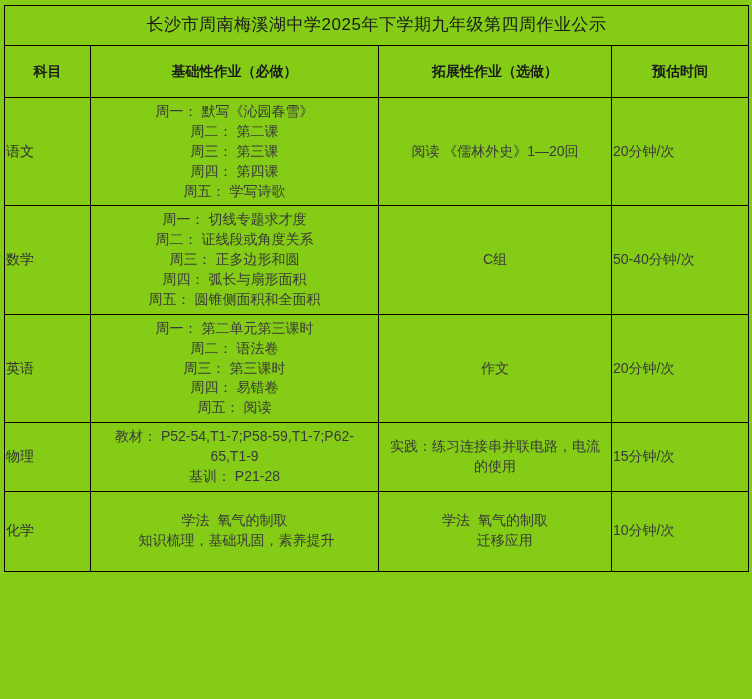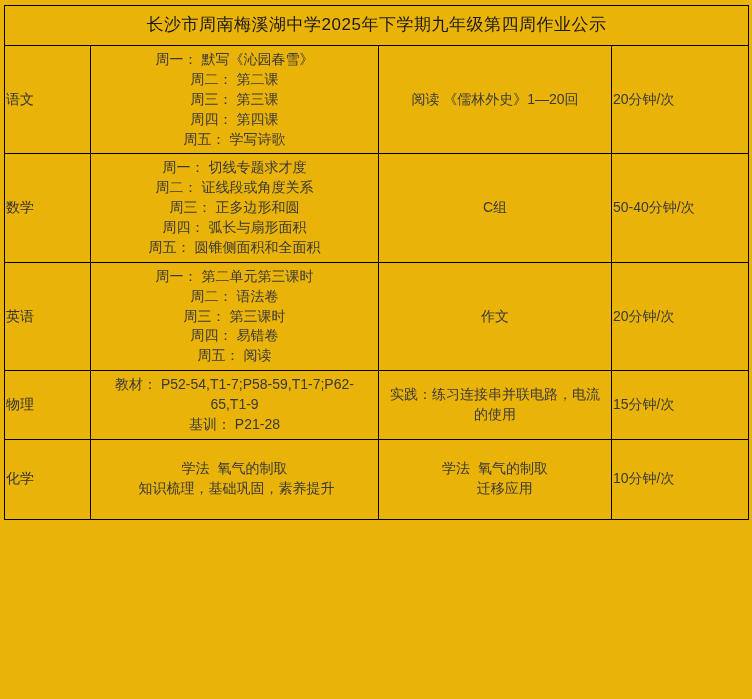--- a/index.html
+++ b/index.html
@@ -7,21 +7,21 @@
     padding: 0;
     background: #ffffff;
     font-family: "Liberation Sans", "DejaVu Sans", sans-serif;
     color: #333333;
   }
   .page {
     width: 752px;
     height: 699px;
     box-sizing: border-box;
     padding: 5px 4px;
-    background: #eab308;
+    background: #84cc16;
   }
   table.homework {
     width: 744px;
     border-collapse: collapse;
     table-layout: fixed;
   }
   table.homework td, table.homework th {
     border: 1px solid #000000;
     box-sizing: border-box;
     vertical-align: middle;
@@ -73,20 +73,26 @@
     <colgroup>
       <col style="width: 86px">
       <col style="width: 288px">
       <col style="width: 233px">
       <col style="width: 137px">
     </colgroup>
     <thead>
       <tr class="title-row">
         <td colspan="4">长沙市周南梅溪湖中学2025年下学期九年级第四周作业公示</td>
       </tr>
+      <tr class="header-row">
+        <th>科目</th>
+        <th>基础性作业（必做）</th>
+        <th>拓展性作业（选做）</th>
+        <th>预估时间</th>
+      </tr>
     </thead>
     <tbody>
         <tr>
           <td class="subject-cell">语文</td>
           <td class="basic-cell">周一： 默写《沁园春雪》
 周二： 第二课
 周三： 第三课
 周四： 第四课
 周五： 学写诗歌</td>
           <td class="ext-cell">阅读 《儒林外史》1—20回</td>

